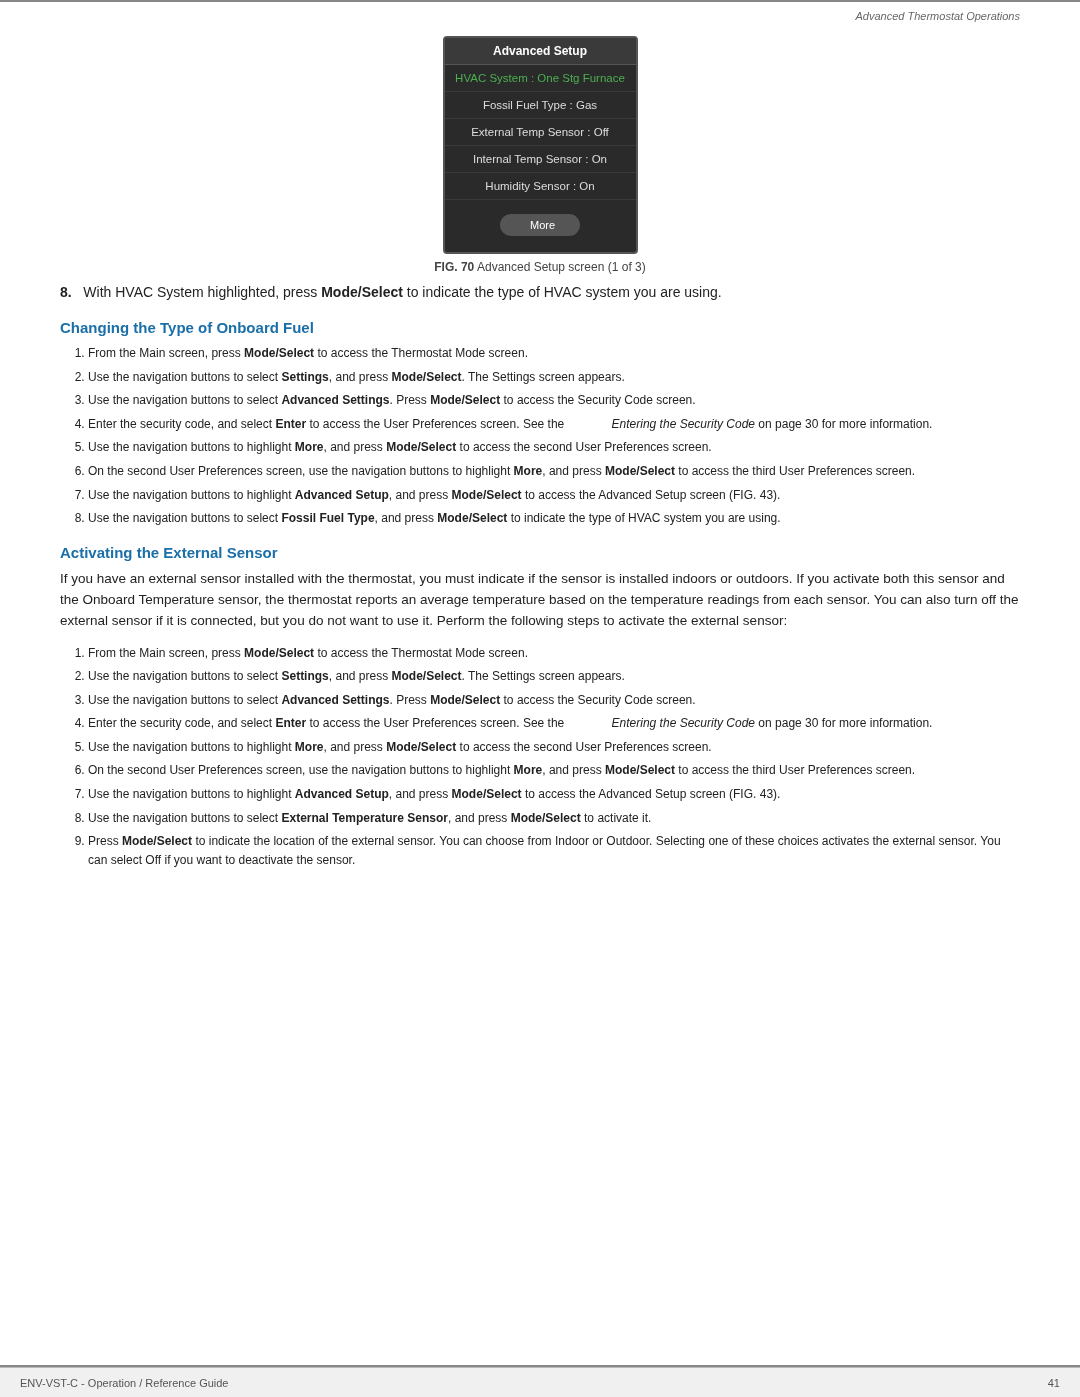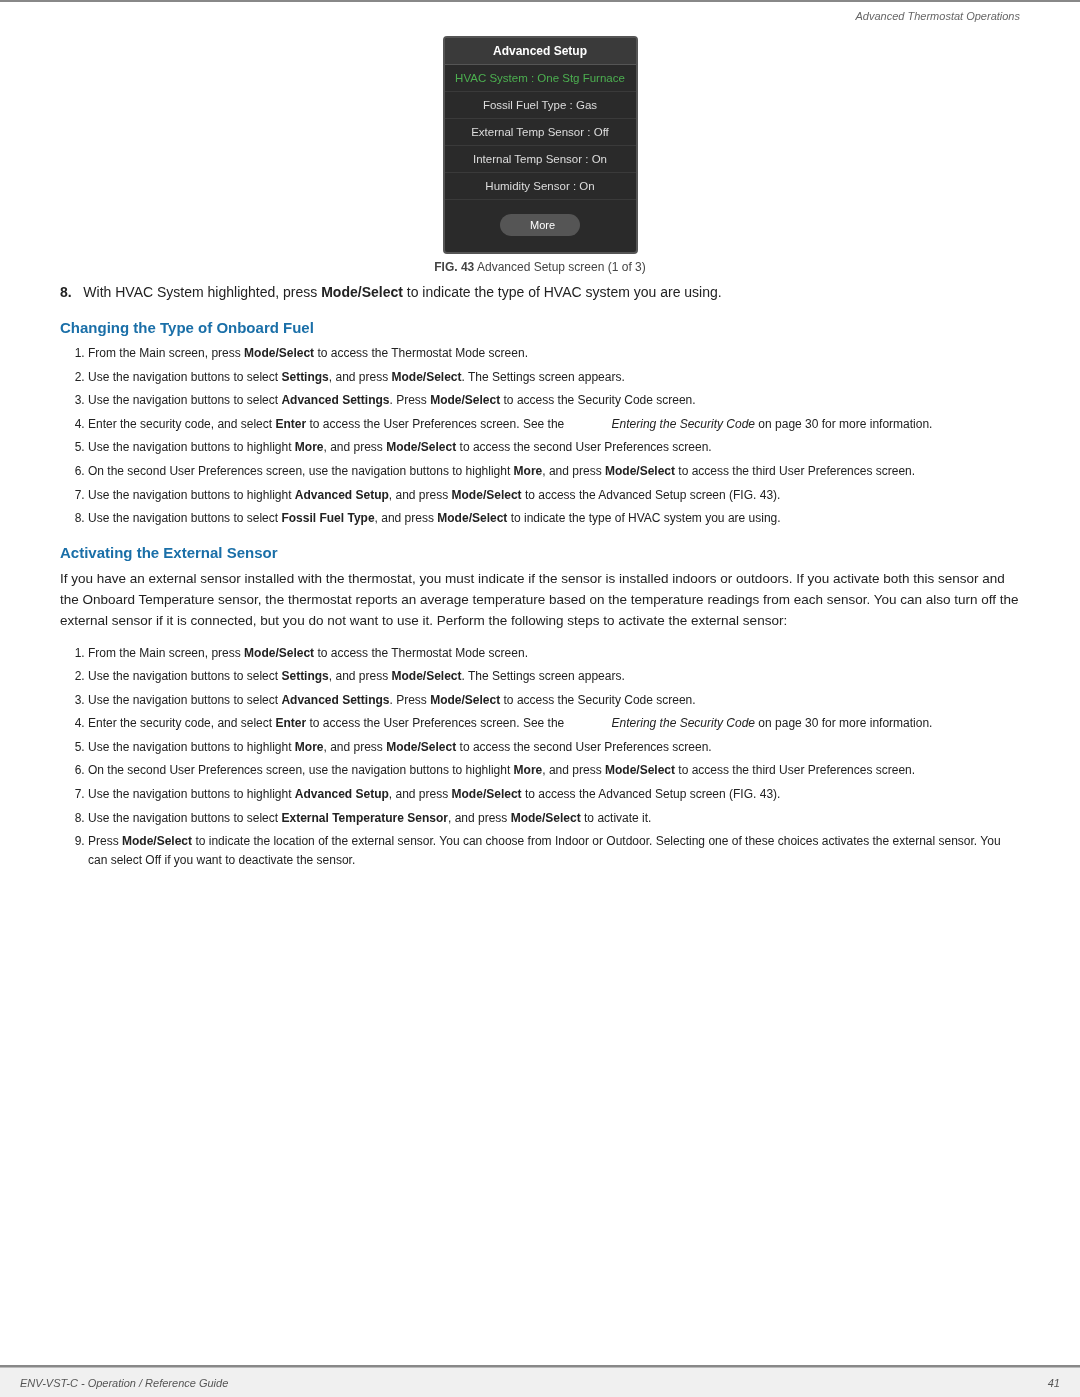--- a/index.html
+++ b/index.html
@@ -117,21 +117,20 @@
       right: 0;
       height: 30px;
       background: #f0f0f0;
       border-top: 1px solid #bbb;
       display: flex;
       align-items: center;
       justify-content: space-between;
       padding: 0 20px;
       font-size: 11px;
       color: #555;
-      font-style: italic;
     }
     .bottom-rule {
       height: 2px;
       background: #888;
       width: 100%;
       position: absolute;
       bottom: 30px;
       left: 0;
     }
     .device-wrapper {
@@ -160,21 +159,21 @@
       <div class="device-row">External Temp Sensor : Off</div>
       <div class="device-row">Internal Temp Sensor : On</div>
       <div class="device-row">Humidity Sensor : On</div>
       <div style="text-align:center; padding: 8px 0 10px 0;">
         <span class="device-more-btn">More</span>
       </div>
     </div>
   </div>
 
   <div class="fig-caption-centered">
-    <strong>FIG. 43</strong>
+    <strong>FIG. 70</strong>
     <span>Advanced Setup screen (1 of 3)</span>
   </div>
 
   <p class="step-8-intro">
     <strong>8.</strong>
     &nbsp;&nbsp;With HVAC System highlighted, press <strong>Mode/Select</strong> to indicate the type of HVAC system you are using.
   </p>
 
   <h2 class="section-heading">Changing the Type of Onboard Fuel</h2>
 

